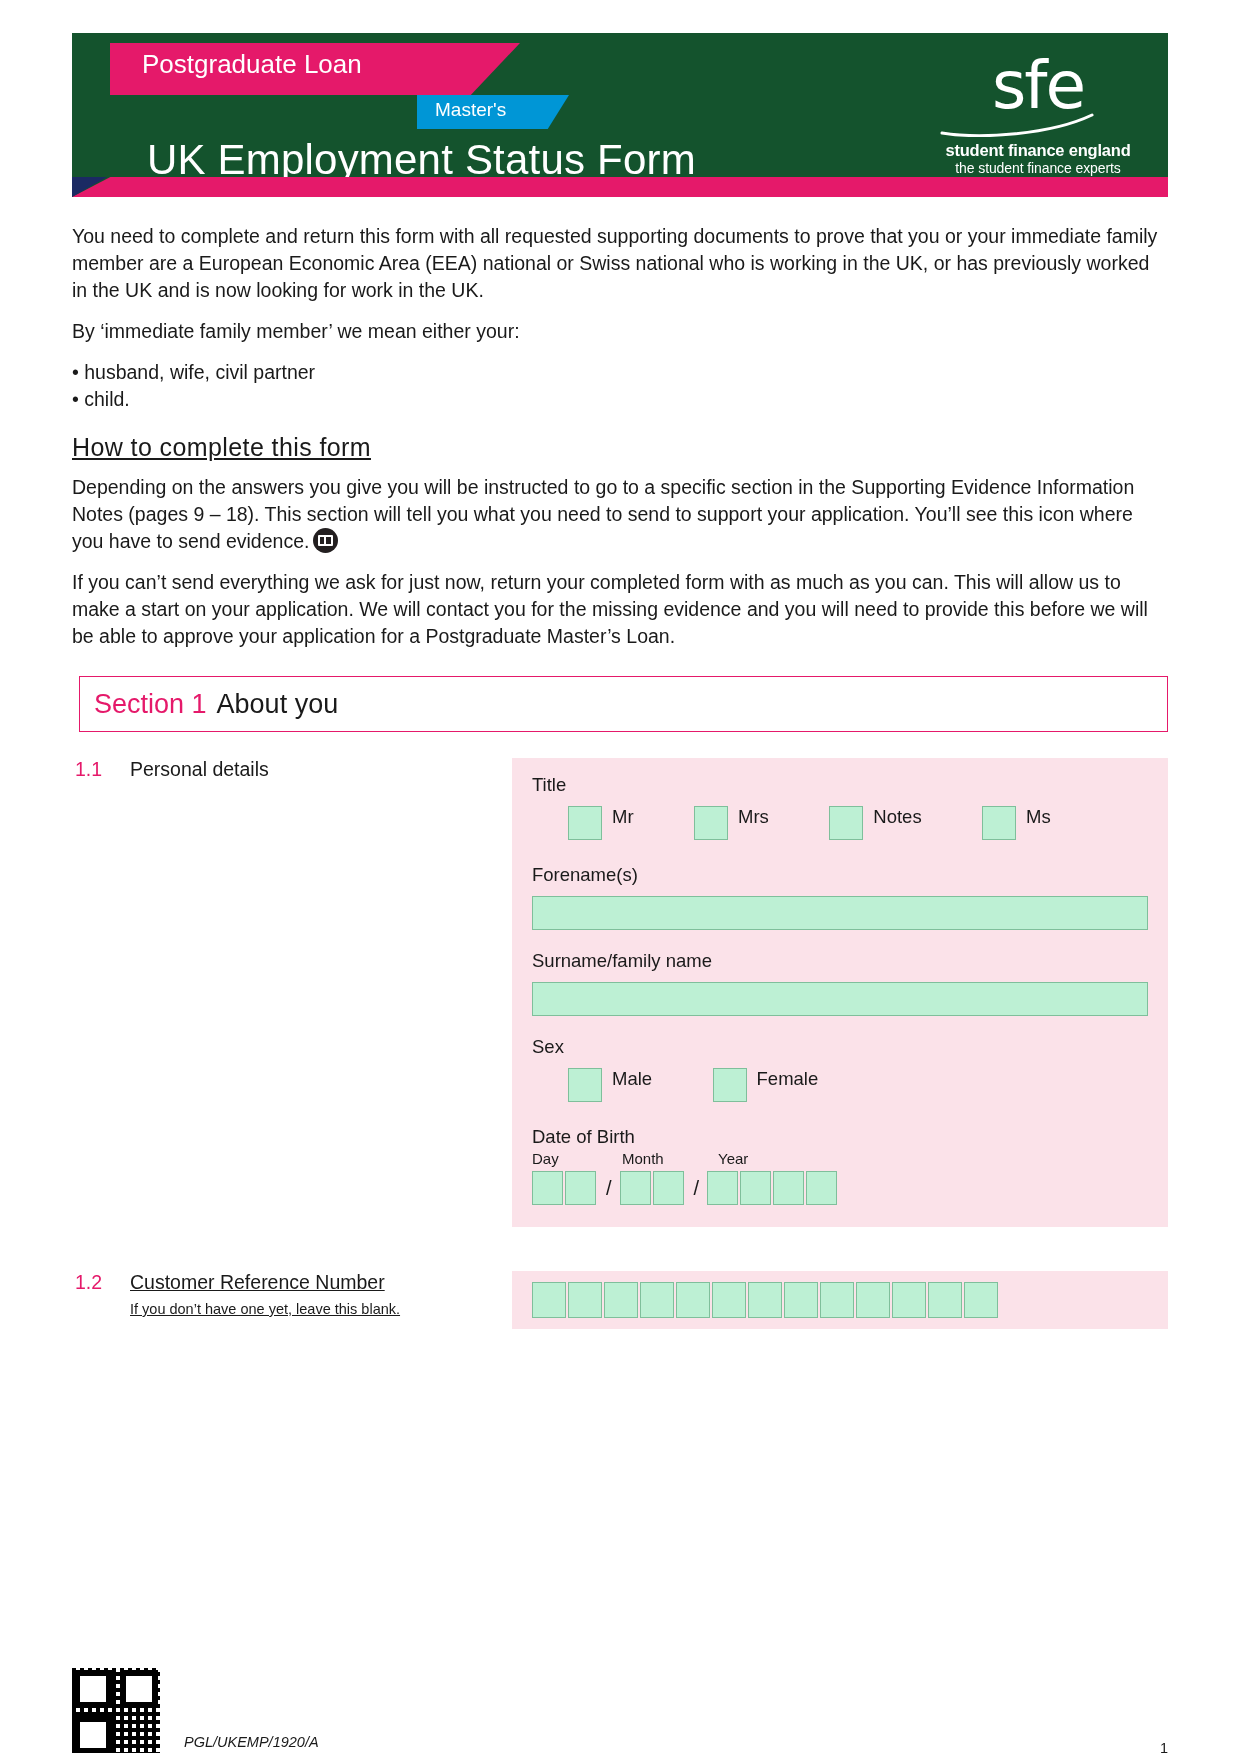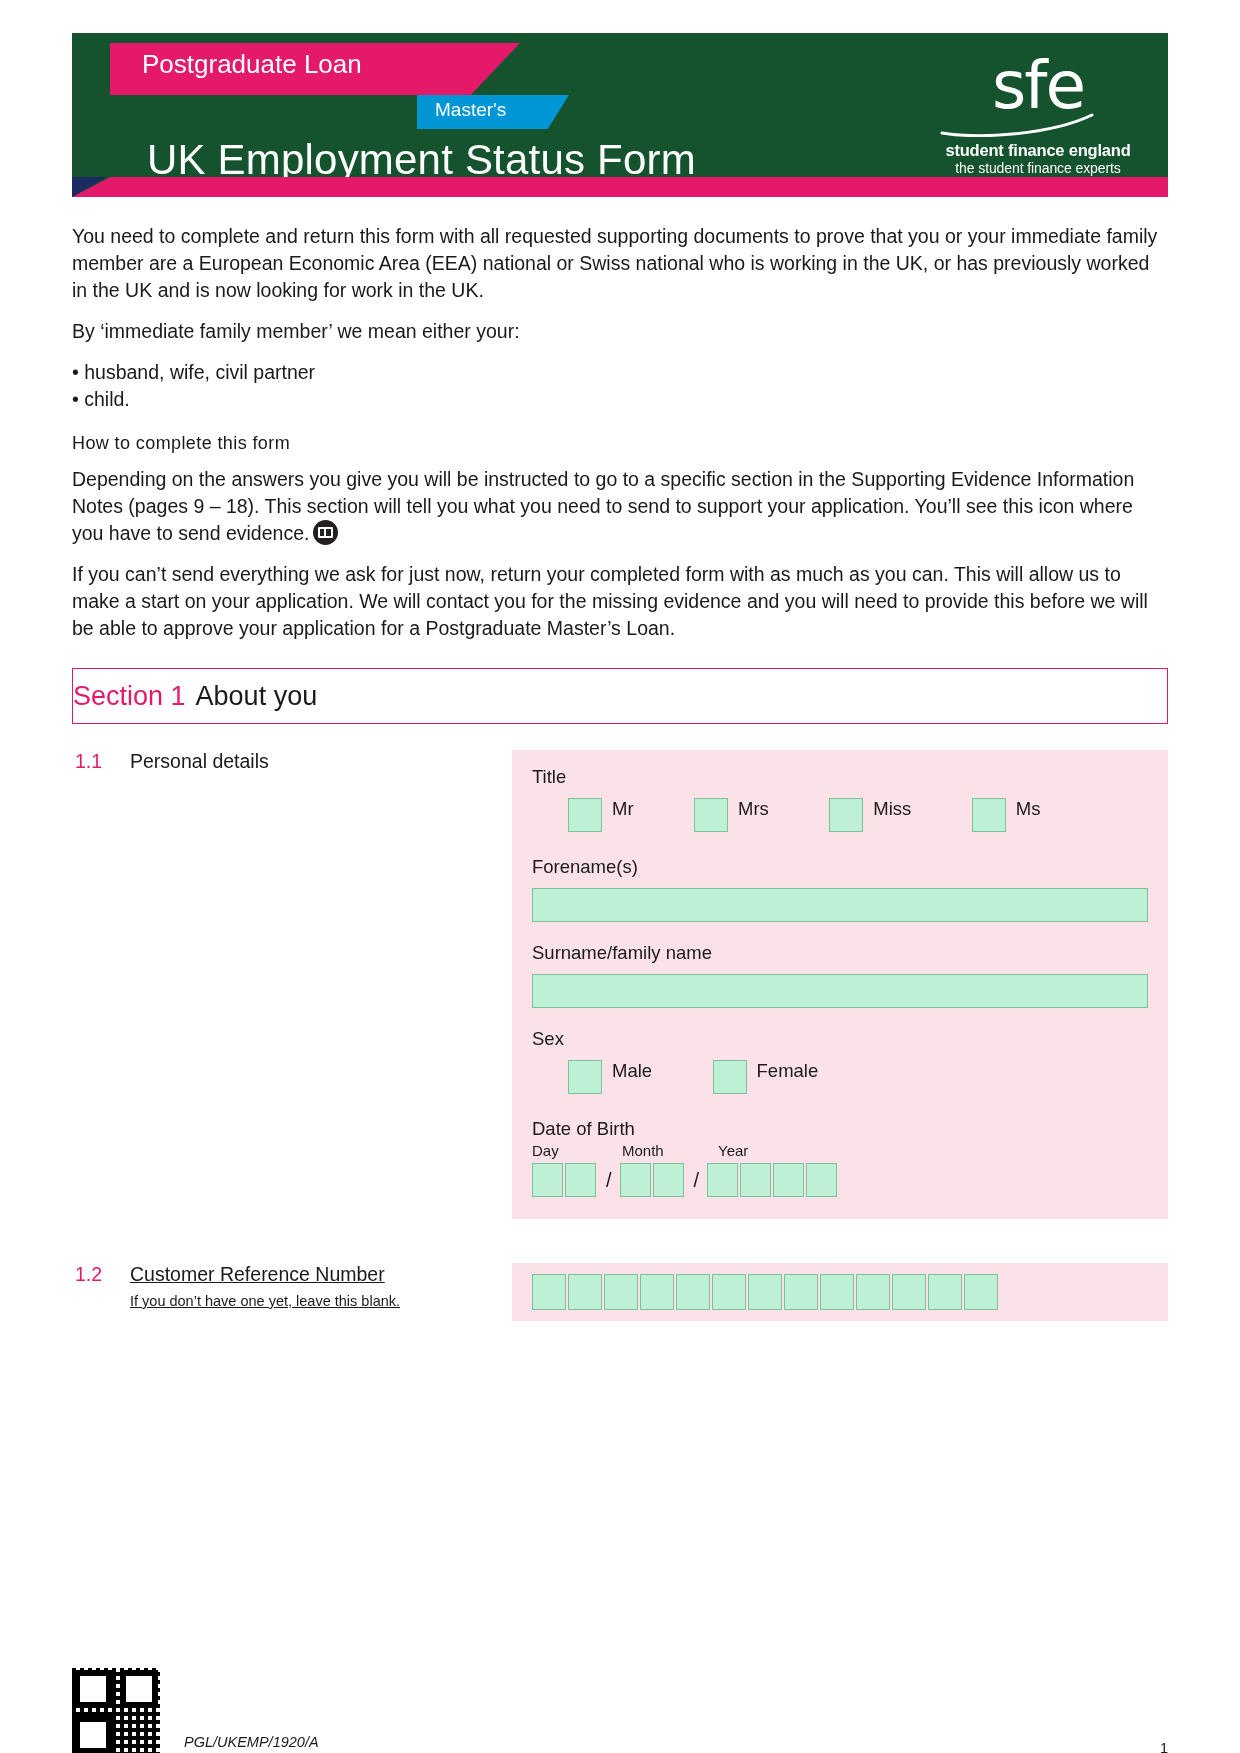--- a/index.html
+++ b/index.html
@@ -131,25 +131,26 @@
     line-height: 27px;
     margin: 0 0 14px 0;
     color: #1a1a1a;
   }
   .bullets {
     font-size: 19.5px;
     line-height: 27px;
     margin: 0 0 14px 0;
   }
   h2.section-heading {
-    font-size: 18px;
+    font-size: 25px;
     font-weight: normal;
     letter-spacing: 0.4px;
     margin: 20px 0 12px 0;
     color: #1a1a1a;
+    text-decoration: underline;
   }
   .evidence-icon {
     display: inline-block;
     vertical-align: -5px;
     width: 25px;
     height: 25px;
     border-radius: 50%;
     background: #231f20;
     position: relative;
     margin-left: 4px;
@@ -175,22 +176,23 @@
     background: #ffffff;
   }
 
   
   .section-bar {
     margin-top: 26px;
     border: 1.5px solid #e5196a;
     height: 56px;
     display: flex;
     align-items: center;
-    padding-left: 0;
-    box-sizing: border-box;
+    padding-left: 14px;
+    box-sizing: border-box;
+    margin-left: 7px;
   }
   .section-bar .sec-num {
     color: #e5196a;
     font-size: 27px;
     margin-right: 10px;
   }
   .section-bar .sec-title {
     color: #1a1a1a;
     font-size: 27px;
   }
@@ -404,21 +406,21 @@
         <span class="opt">
           <span class="box tickbox"></span>
           <span class="opt-label">Mr</span>
         </span>
         <span class="opt">
           <span class="box tickbox"></span>
           <span class="opt-label">Mrs</span>
         </span>
         <span class="opt">
           <span class="box tickbox"></span>
-          <span class="opt-label">Miss</span>
+          <span class="opt-label">Notes</span>
         </span>
         <span class="opt">
           <span class="box tickbox"></span>
           <span class="opt-label">Ms</span>
         </span>
       </div>
 
       <div class="field-label spaced">Forename(s)</div>
       <div class="box textfield"></div>
 

